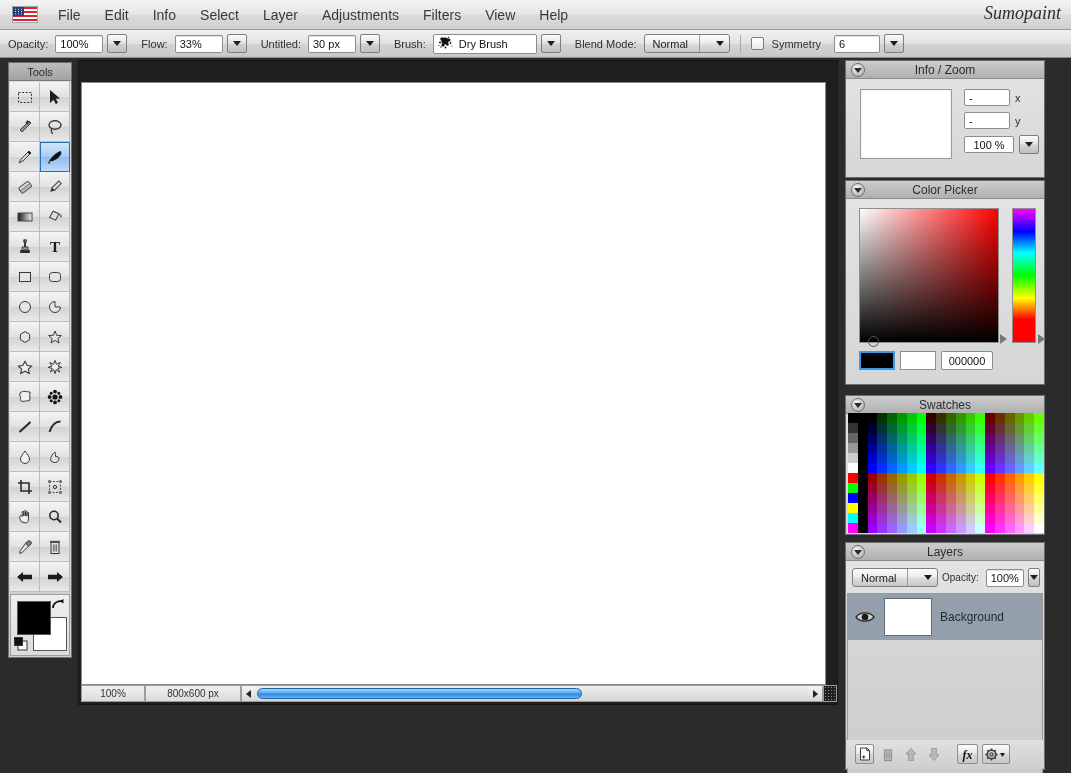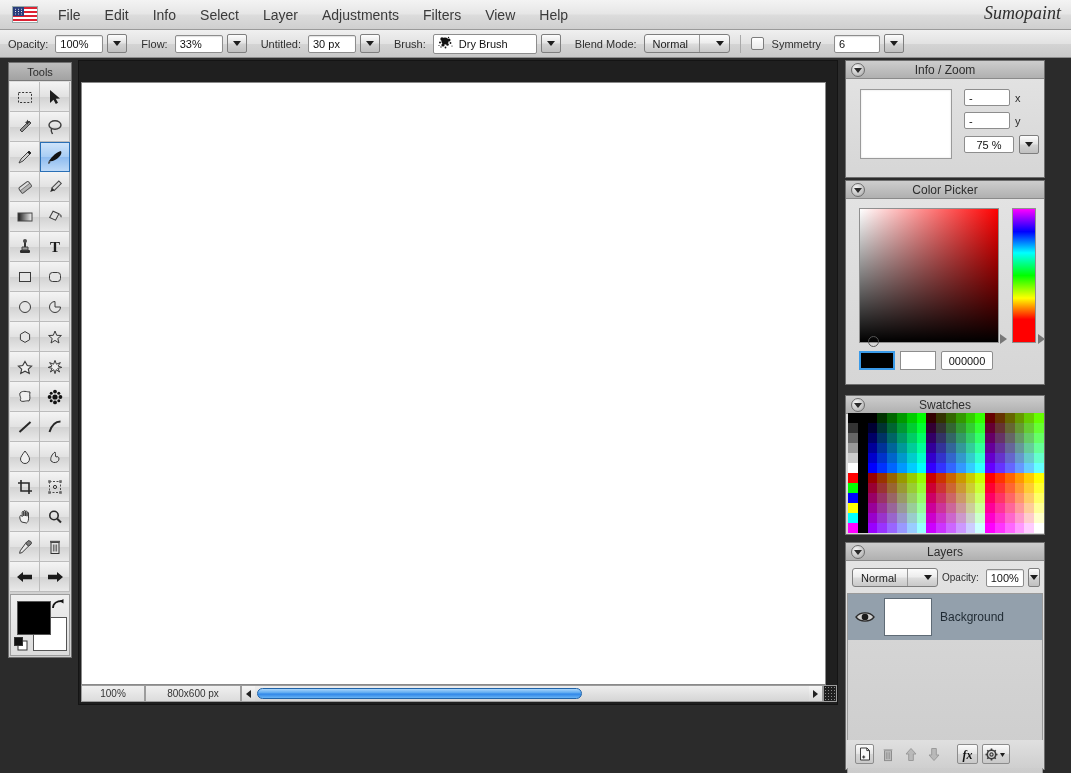--- a/index.html
+++ b/index.html
@@ -606,21 +606,21 @@
   <div id="info-fields">
     <div class="info-row">
       <span class="info-inp">-</span>
       <span class="info-lbl">x</span>
     </div>
     <div class="info-row">
       <span class="info-inp">-</span>
       <span class="info-lbl">y</span>
     </div>
     <div class="info-row">
-      <span class="info-inp" style="width:50px;justify-content:center;padding-left:0">75 %</span>
+      <span class="info-inp" style="width:50px;justify-content:center;padding-left:0">100 %</span>
       <span class="dropbtn">
           <span class="arr"></span>
         </span>
     </div>
   </div>
 </div>
 
 <div class="panel" id="panel-color">
   <div class="panel-title">
     <span class="collapse-btn">

